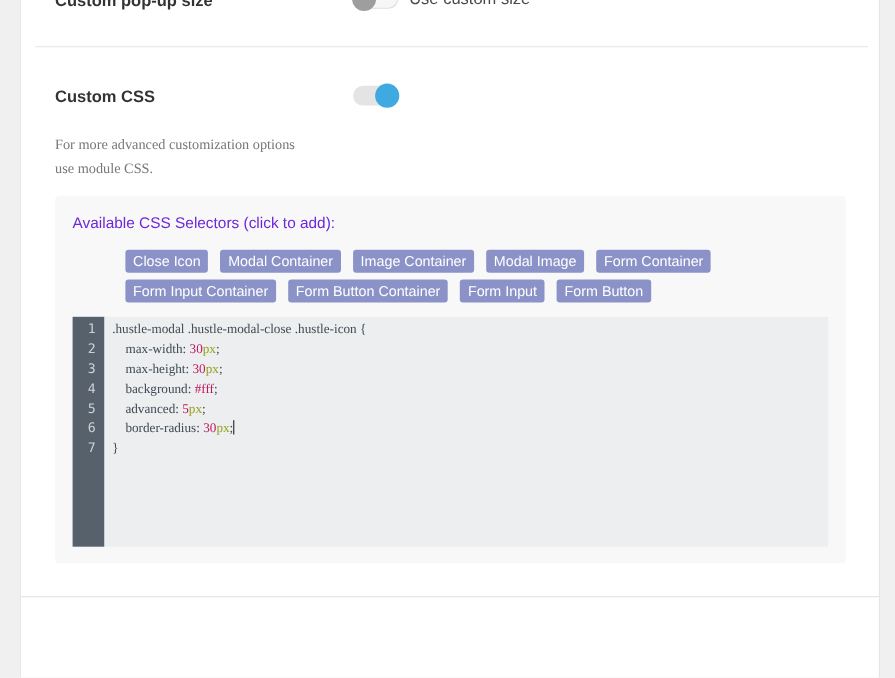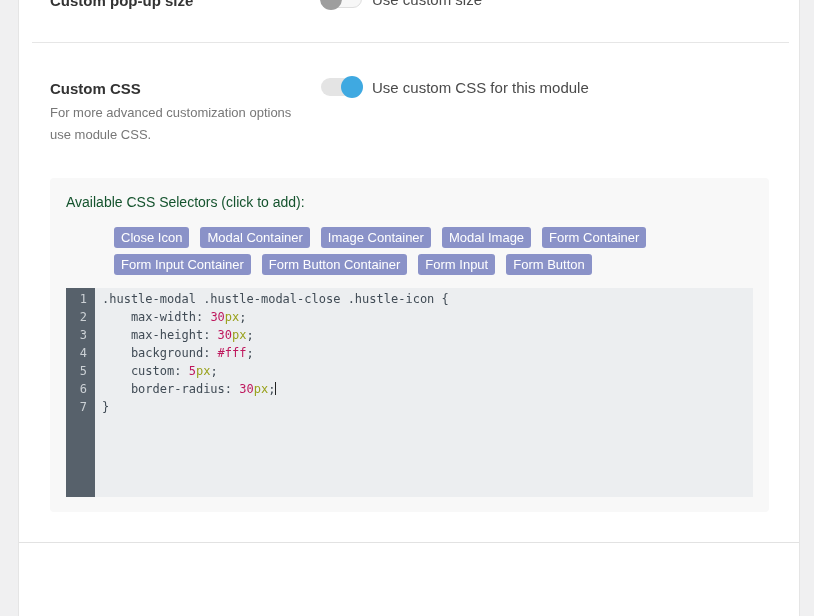--- a/index.html
+++ b/index.html
@@ -23,33 +23,33 @@
   .toggle { position:absolute; width:41px; height:18px; border-radius:9px; cursor:pointer; }
   .toggle .knob { position:absolute; width:22px; height:22px; border-radius:50%; top:-2px; }
   .toggle.off { background:#f7f7f7; border:1px solid #dedede; }
   .toggle.off .knob { left:-2px; top:-3px; background:#9e9e9e; }
   .toggle.on { background:#e4e4e4; }
   .toggle.on .knob { right:-1px; background:#3fa9e1; }
 
   
   .panel { position:absolute; left:31px; top:198px; width:719px; height:334px;
     background:#f8f8f8; border-radius:4px; padding:16px 16px 0 16px; }
-  .panel-heading { font-size:14px; color:#14532d; line-height:16px; margin-bottom:17px; }
+  .panel-heading { font-size:14px; color:#6d28d9; line-height:16px; margin-bottom:17px; }
   .tags { line-height:0;margin-left:48px; }
   .tag { display:inline-block; background:#8a92c8; color:#ffffff; font-size:13px;
     line-height:15px; padding:3px 7px; border:none; border-radius:3px;
     margin:0 11px 6px 0; font-family:"Liberation Sans", sans-serif; cursor:pointer; }
 
   
   .editor { margin-top:7px; width:687px; height:209px; display:flex;
     font-family:"DejaVu Sans Mono", monospace; font-size:12px; cursor:text; }
   .gutter { width:29px; background:#57616b; color:#ccd1d5; text-align:right;
     padding:2px 8px 0 0; flex:none; }
   .gutter .ln { height:18px; line-height:18px; }
-  .code { flex:1; background:#eceef0; padding:2px 0 0 7px; overflow:hidden; }
+  .code { flex:1; background:#eceef0; padding:2px 0 0 7px; overflow:hidden;font-family:Liberation Serif, serif; }
   .code-line { height:18px; line-height:18px; white-space:pre; }
   .tk-base { color:#404b55; }
   .tk-number { color:#be185d; }
   .tk-unit { color:#99a11c; }
   .cursor { display:inline-block; width:1px; height:13px; margin-bottom:-2px;
     background:#222222; }
 
   
   .footer-divider { position:absolute; left:0; right:0; top:562px; height:0;
     border:none; border-top:1px solid #e2e2e2; }
@@ -70,45 +70,44 @@
 
     <h3 class="sec-title" style="left:31px; top:11px;">Custom pop-up size</h3>
     <div class="toggle off" style="left:302px; top:10px;">
       <span class="knob"></span>
     </div>
     <span class="toggle-label" style="left:353px; top:9px;">Use custom size</span>
 
     <hr class="divider" style="top:62px;">
 
     <h3 class="sec-title" style="left:31px; top:99px;">Custom CSS</h3>
-    <p class="desc" style="left:31px; top:122px;"><span>For more advanced customization options</span><br><span>use module CSS.</span></p>
+    <p class="desc" style="left:31px; top:140px;font-family:Liberation Serif, serif;"><span>For more advanced customization options</span><br><span>use module CSS.</span></p>
     <div class="toggle on" style="left:302px; top:98px;">
       <span class="knob"></span>
     </div>
-    <span class="toggle-label" style="left:353px; top:98px; line-height:20px;">Use custom CSS for this module</span>
 
     <div class="panel">
       <div class="panel-heading">Available CSS Selectors (click to add):</div>
       <div class="tags" id="tags"><button class="tag">Close Icon</button><button class="tag">Modal Container</button><button class="tag">Image Container</button><button class="tag">Modal Image</button><button class="tag">Form Container</button><button class="tag">Form Input Container</button><button class="tag">Form Button Container</button><button class="tag">Form Input</button><button class="tag">Form Button</button></div>
       <div class="editor">
         <div class="gutter" id="gutter">
             <div class="ln">1</div>
             <div class="ln">2</div>
             <div class="ln">3</div>
             <div class="ln">4</div>
             <div class="ln">5</div>
             <div class="ln">6</div>
             <div class="ln">7</div>
           </div>
         <div class="code" id="code">
             <div class="code-line"><span class="tk-base">.hustle-modal .hustle-modal-close .hustle-icon {</span></div>
             <div class="code-line"><span class="tk-base">    max-width: </span><span class="tk-number">30</span><span class="tk-unit">px</span><span class="tk-base">;</span></div>
             <div class="code-line"><span class="tk-base">    max-height: </span><span class="tk-number">30</span><span class="tk-unit">px</span><span class="tk-base">;</span></div>
             <div class="code-line"><span class="tk-base">    background: </span><span class="tk-number">#fff</span><span class="tk-base">;</span></div>
-            <div class="code-line"><span class="tk-base">    custom: </span><span class="tk-number">5</span><span class="tk-unit">px</span><span class="tk-base">;</span></div>
+            <div class="code-line"><span class="tk-base">    advanced: </span><span class="tk-number">5</span><span class="tk-unit">px</span><span class="tk-base">;</span></div>
             <div class="code-line"><span class="tk-base">    border-radius: </span><span class="tk-number">30</span><span class="tk-unit">px</span><span class="tk-base">;</span><span class="cursor"></span></div>
             <div class="code-line"><span class="tk-base">}</span></div>
           </div>
       </div>
     </div>
 
     <hr class="footer-divider">
     <button class="btn gray btn-back">BACK</button>
     <button class="btn gray btn-save">BACK CHANGES</button>
   </div>

